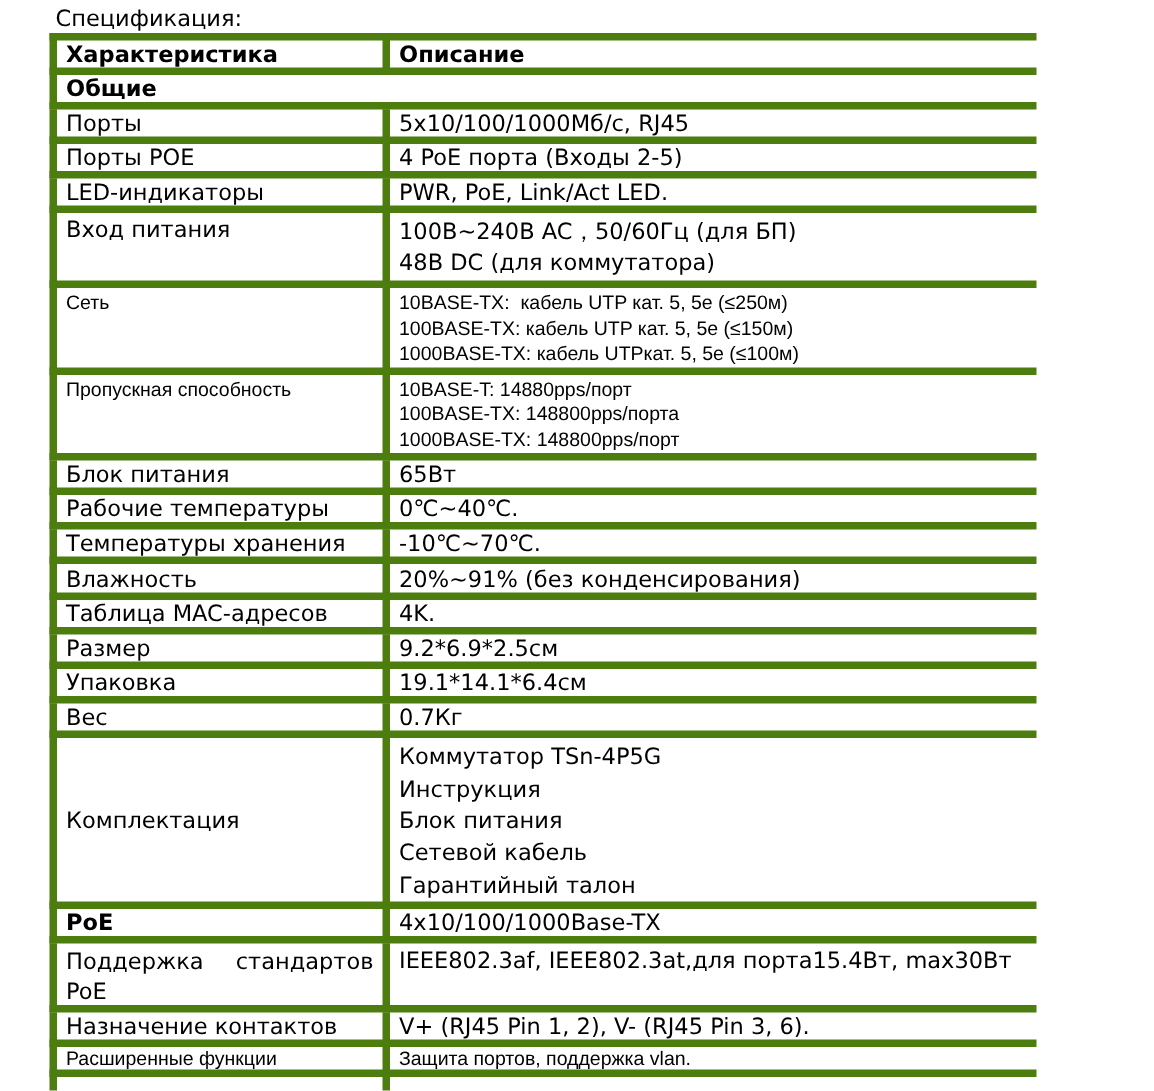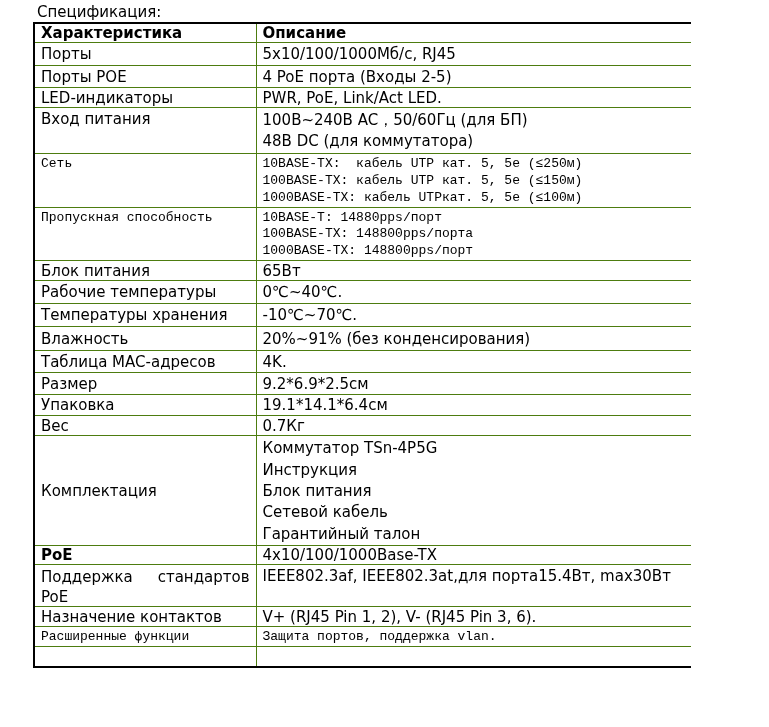--- a/index.html
+++ b/index.html
@@ -16,28 +16,28 @@
     font-size: 15px; line-height: 18px;
   }
   table.spec {
     position: absolute; left: 33px; top: 22px;
     width: 717px;
     border-collapse: collapse;
     table-layout: fixed;
     border: 2px solid #000;
   }
   .spec td {
-    border: 1px solid #4d7c0f;
+    border: 5px solid #4d7c0f;
     padding: 0 6px;
     font-size: 15px;
     vertical-align: middle;
     overflow: hidden;
   }
   .spec td.b, .spec tr.hdr td { font-weight: 700; }
-  .spec td.sm { font-size: 13px; font-family: Liberation Mono, monospace; }
+  .spec td.sm { font-size: 13px; font-family: Liberation Sans, sans-serif; }
   .spec td.top { vertical-align: top; padding-top: 2px; margin-top: 32px; }
   .ln  { line-height: 21.4px; white-space: pre; }
   .lns { line-height: 16.9px; white-space: pre; }
   .jl  { text-align-last: justify; line-height: 21px; }
 </style>
 </head>
 <body>
 
 <div class="page">
 
@@ -48,20 +48,23 @@
       <col style="width:222px">
       <col style="width:495px">
     </colgroup>
 
     <tbody>
         <tr class="hdr" style="height:18px">
       <td>Характеристика</td>
       <td>Описание</td>
     </tr>
 
+    <tr style="height:22px">
+      <td colspan="2" class="b">Общие</td>
+    </tr>
 
     <tr style="height:23px">
       <td>Порты</td>
       <td>5x10/100/1000Мб/с, RJ45</td>
     </tr>
 
     <tr style="height:22px">
       <td>Порты POE</td>
       <td>4 PoE порта (Входы 2-5)</td>
     </tr>

